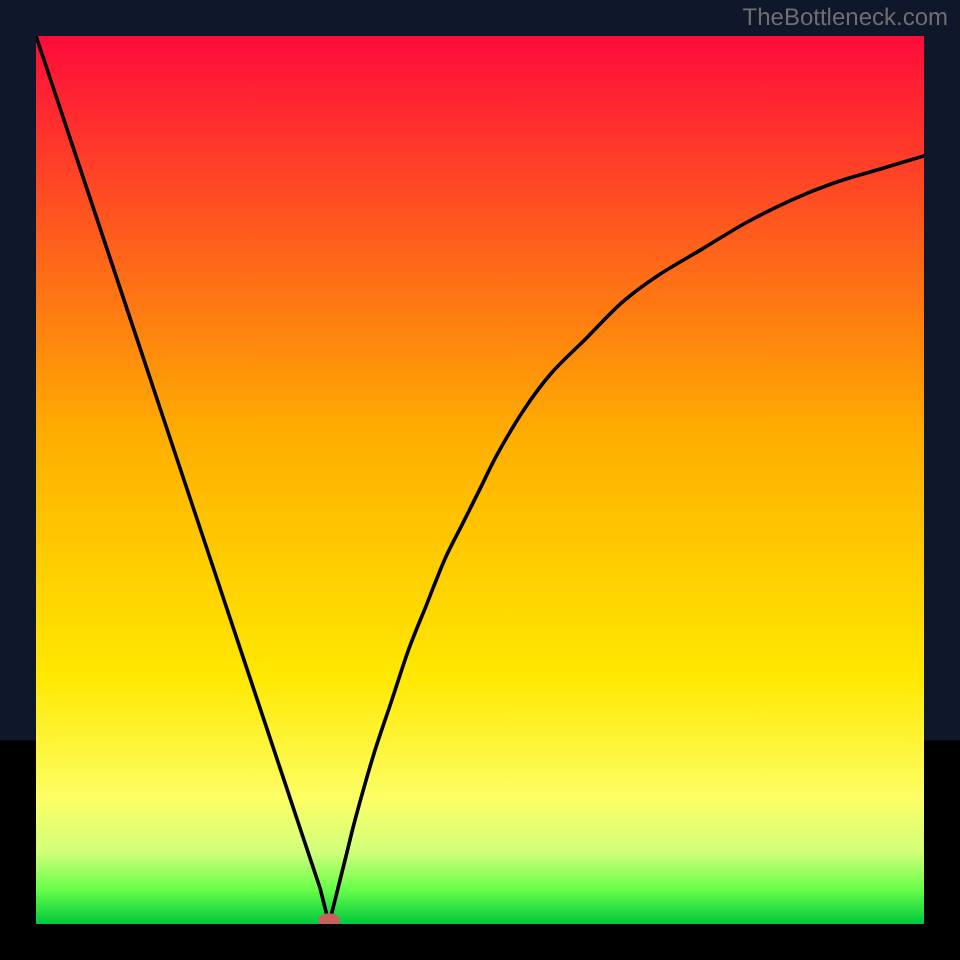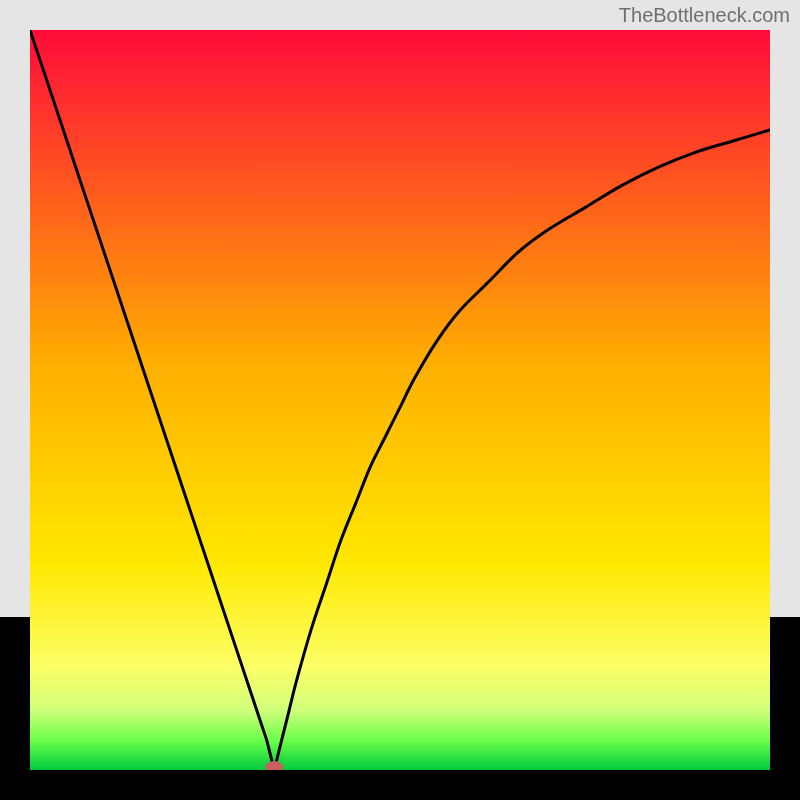--- a/index.html
+++ b/index.html
@@ -8,21 +8,21 @@
     width: 800px;
     height: 800px;
     overflow: hidden;
     background: #000;
     font-family: Arial, Helvetica, sans-serif;
   }
   .outer {
     position: relative;
     width: 800px;
     height: 617px;
-    background: #e5e5e5;
+    background: #0f172a;
   }
   .plot-area {
     position: absolute;
     left: 30px;
     top: 30px;
     width: 740px;
     height: 740px;
     overflow: hidden;
   }
   .attribution {

